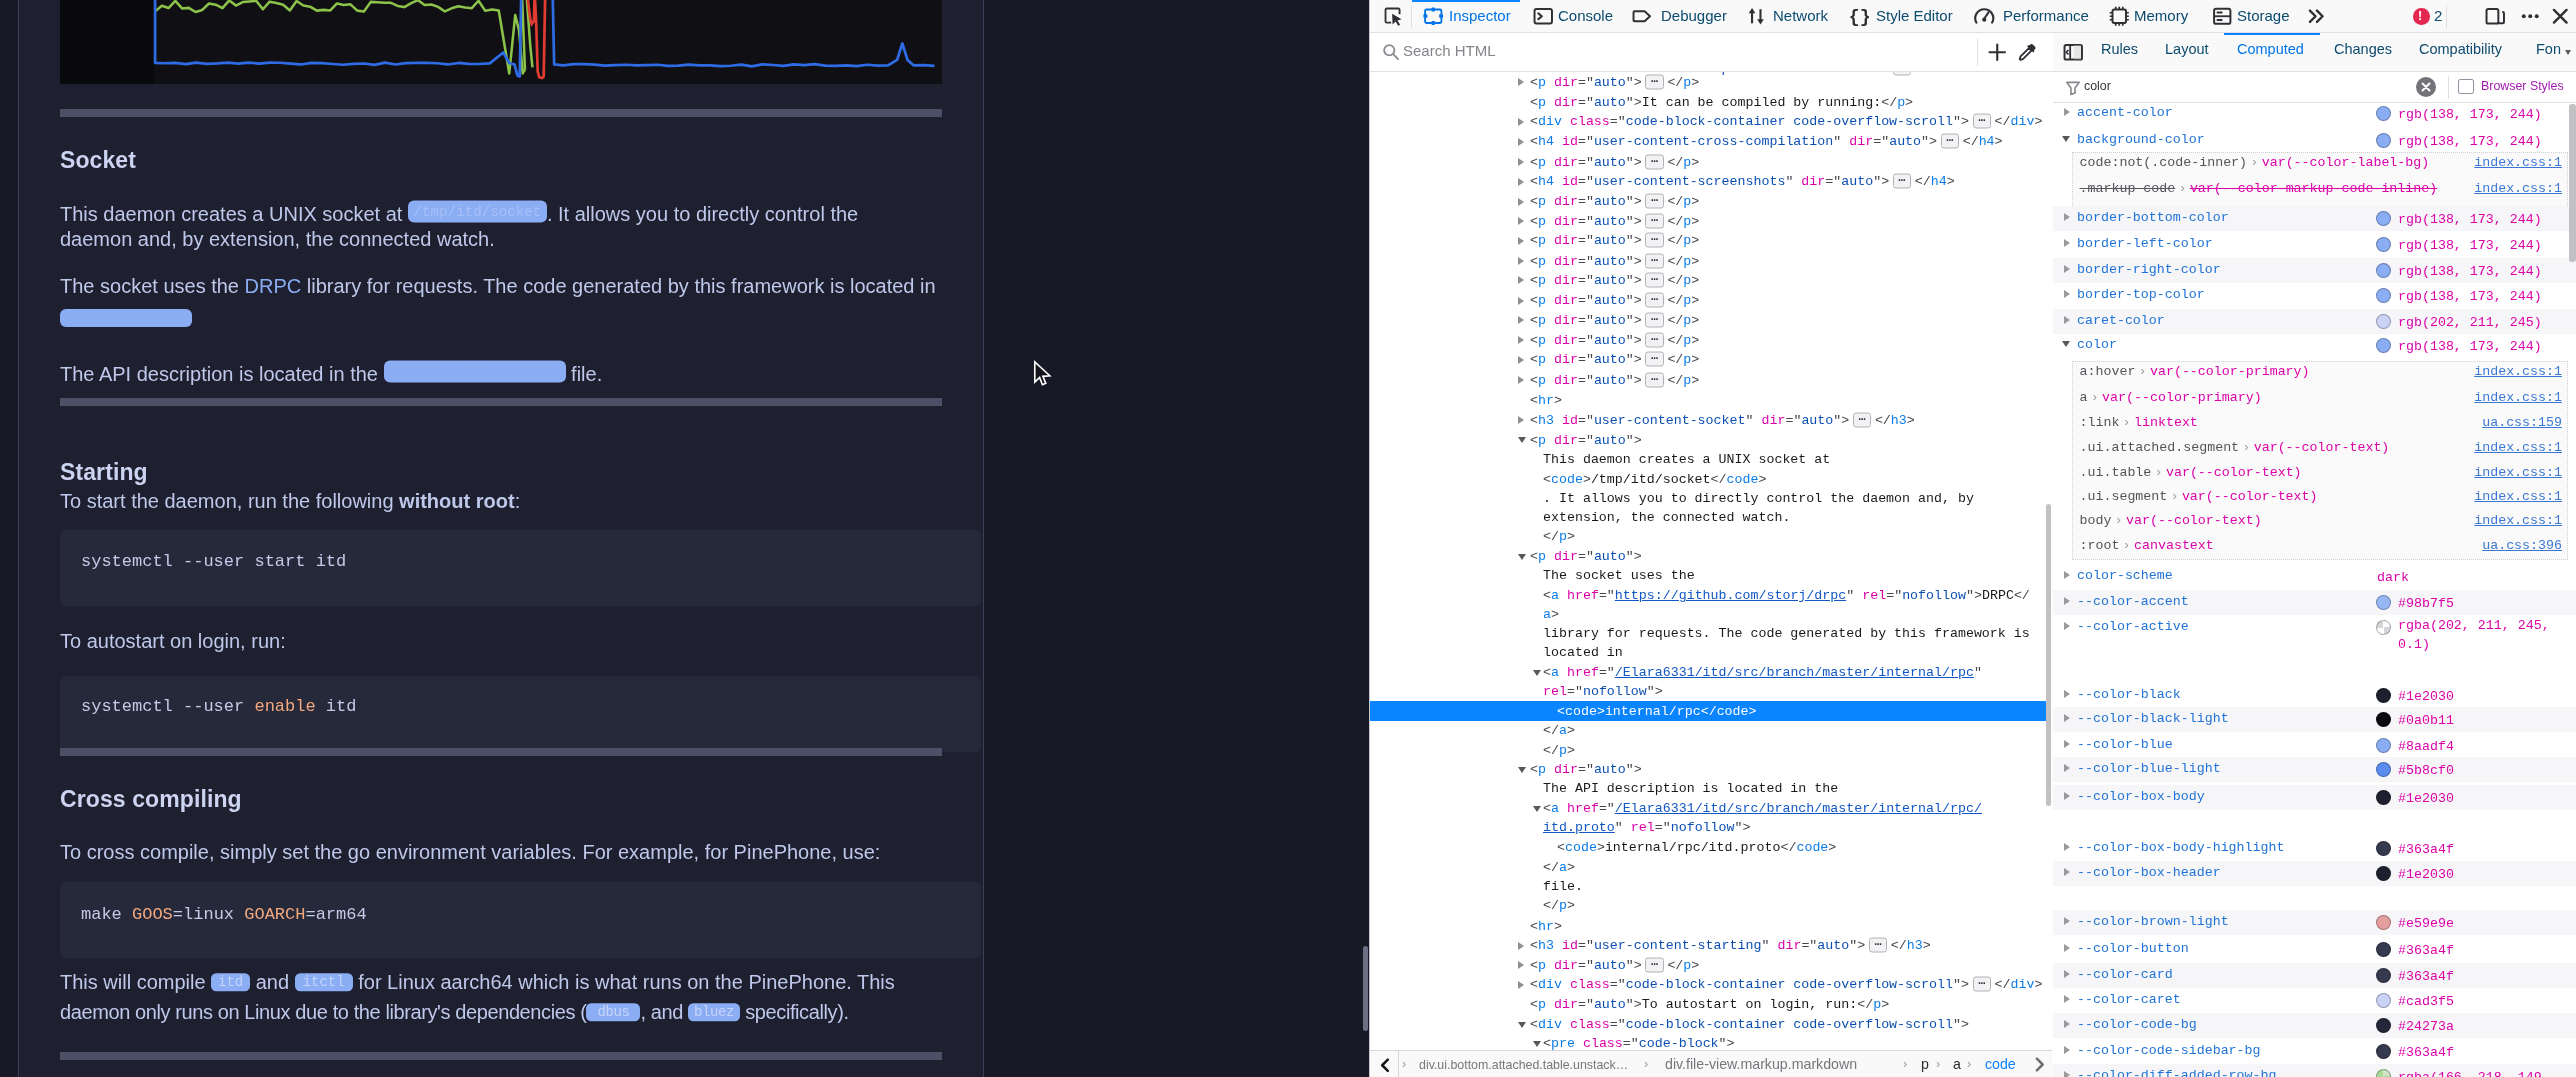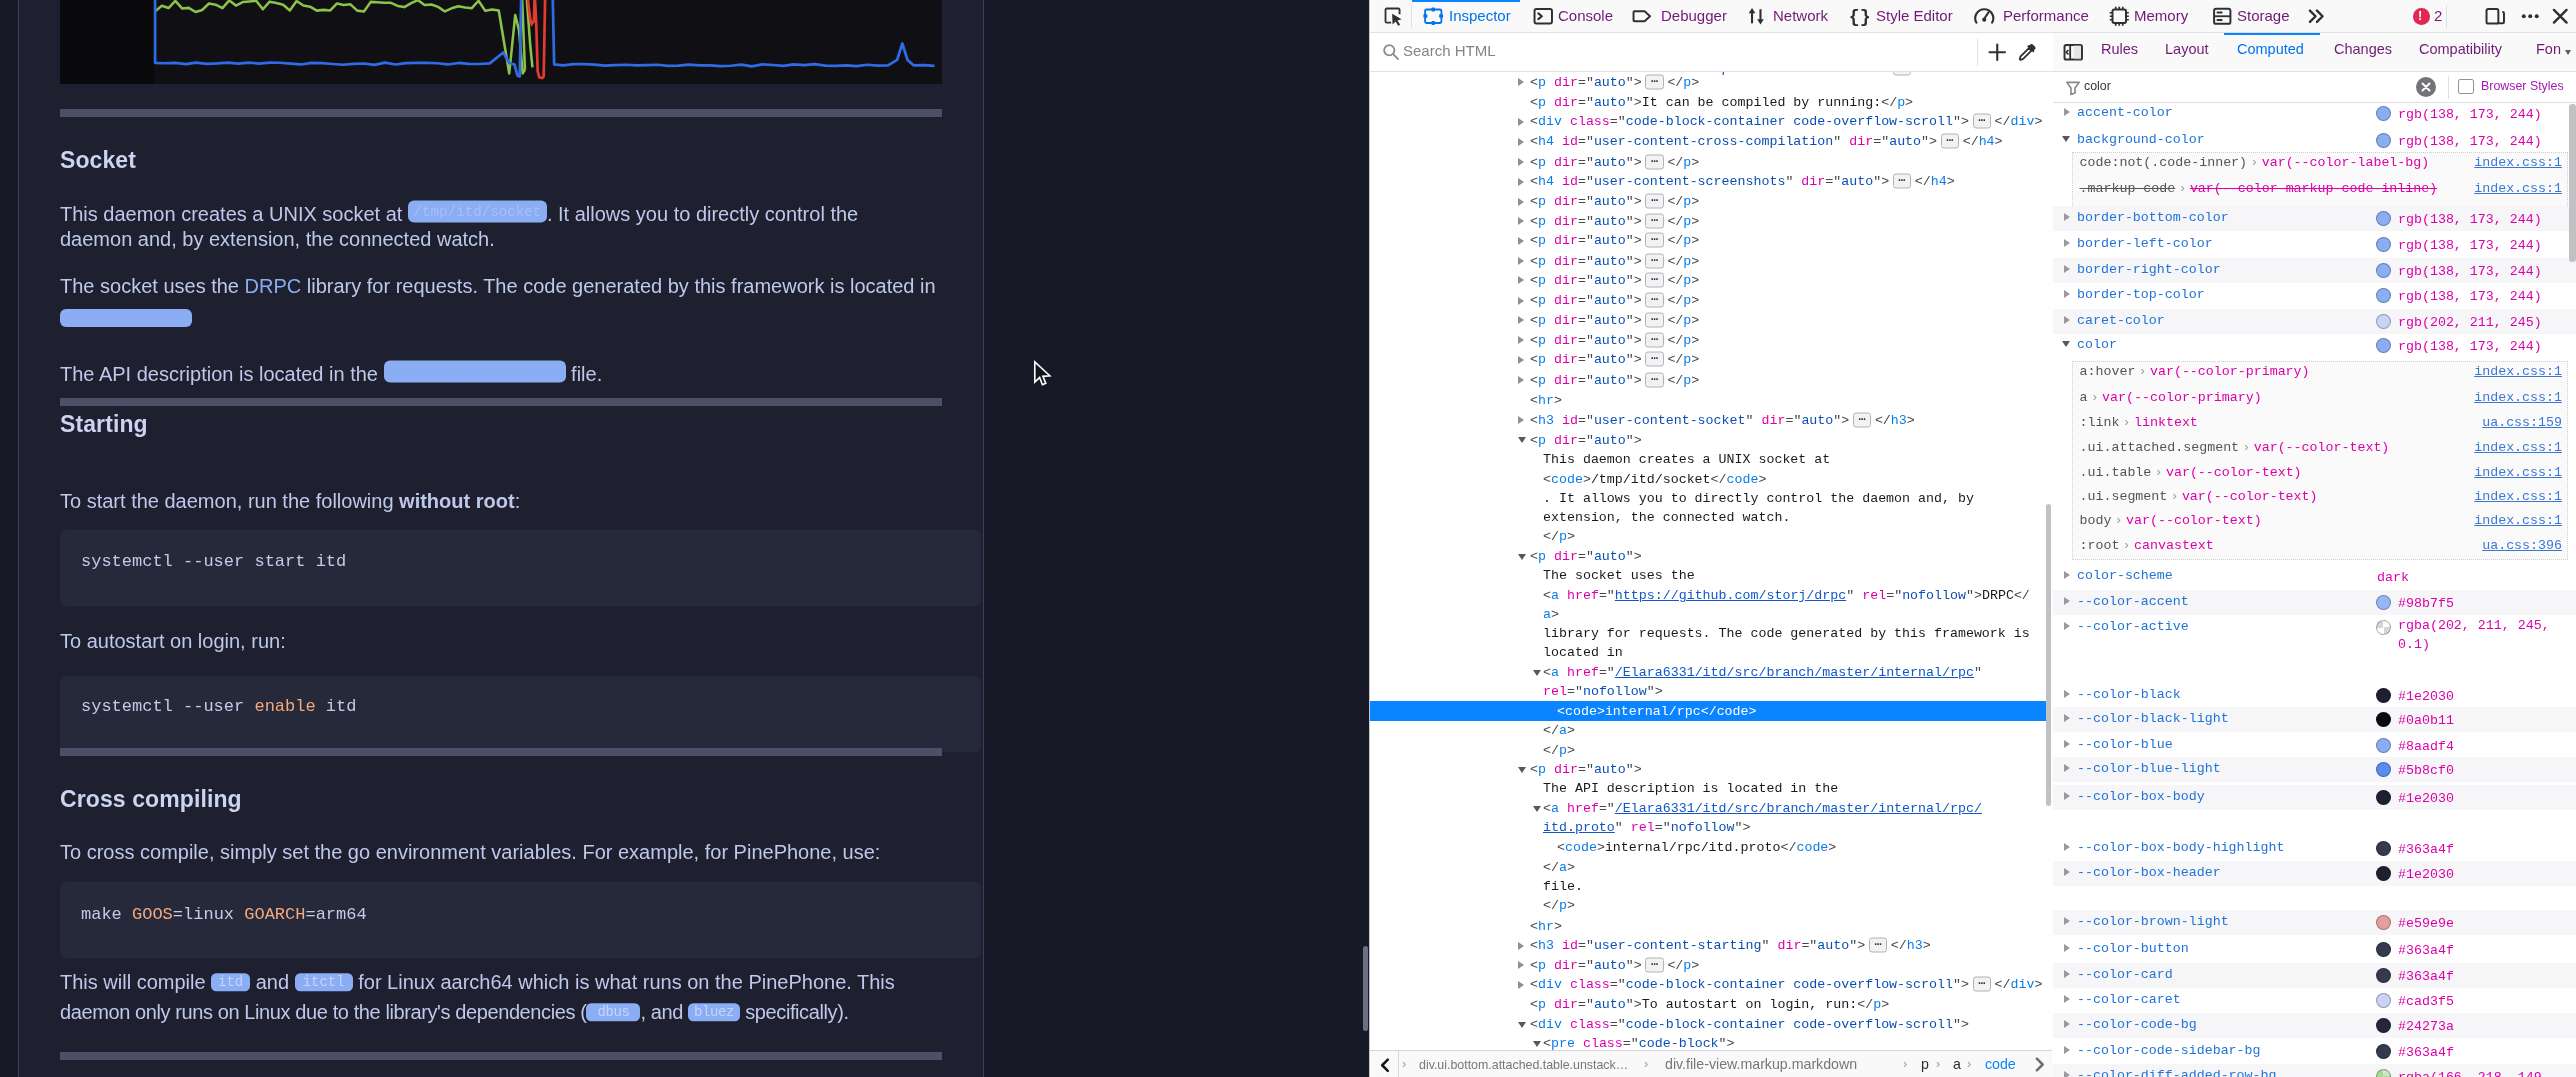--- a/index.html
+++ b/index.html
@@ -17,21 +17,21 @@
 .codeblock { position:absolute; left:60px; width:921px; background:#252939; border-radius:6px; }
 .codeline { position:absolute; left:81px; font-family:"Liberation Mono",monospace; font-size:17px; color:#c3cbe8; white-space:pre; }
 .orange { color:#f5a97f; }
 #pagescroll { position:absolute; left:1363px; top:946px; width:5.2px; height:85px; border-radius:3px; background:#6b7084; }
 
 #dt { position:absolute; left:1369px; top:0; width:1207px; height:1078px; background:#fff; border-left:0.7px solid #c9c9cd; }
 #dtbar1 { position:absolute; left:0; top:0; width:1207px; height:33px; background:#f9f9fa; border-bottom:0.7px solid #e0e0e2; }
 #dtbar2l { position:absolute; left:0; top:33px; width:683px; height:39px; background:#fff; border-bottom:0.7px solid #e0e0e2; }
 #dtbar2r { position:absolute; left:683px; top:33px; width:524px; height:39px; background:#f9f9fa; border-bottom:0.7px solid #e0e0e2; }
 .dticon { position:absolute; top:5.2px; }
-.dtlabel { position:absolute; font-size:15px; color:#701a75; top:6.7px; }
+.dtlabel { position:absolute; font-size:15px; color:#0c4a6e; top:6.7px; }
 .dtlabel.act { color:#0074e8; }
 .tabind { position:absolute; top:0; height:2.2px; background:#0a84ff; }
 .vsep { position:absolute; background:#e0e0e2; width:0.7px; }
 
 #markup { position:absolute; left:0; top:72px; width:682px; height:978px; background:#fff; overflow:hidden; }
 .mline { position:absolute; font-family:"Liberation Mono",monospace; font-size:13.3px; line-height:20px; white-space:pre; }
 .t { color:#0a7ce8; } .n { color:#dd00a9; } .x { color:#1a1a1e; } .pu { color:#46464c; }
 .v { color:#0c4fb3; } .u { color:#1157c6; text-decoration:underline; }
 .sel .t,.sel .n,.sel .x,.sel .u,.sel .pu,.sel .v { color:#fff; }
 .selrow { position:absolute; left:0; width:676px; height:20px; background:#0a84ff; }
@@ -78,21 +78,21 @@
 <path d="M623,-8.0 L628,60.0 L631,90.0 " fill="none" stroke="#8bc34a" stroke-width="3.4"></path>
 <path d="M624,-8.0 L628,25.0 L630,32.0 L633,28.0 L634,-8.0 " fill="none" stroke="#e23c32" stroke-width="3.6"></path>
 <path d="M634,-8.0 L636,30.0 L638,95.0 L640,103.0 L644,104.0 L646,102.0 L648,-8.0 " fill="none" stroke="#e23c32" stroke-width="3.6"></path>
 <path d="M127,-6.0 L127,84.0 L140,84.4 L154,83.9 L168,85.5 L182,83.6 L196,85.1 L210,84.6 L224,83.6 L238,85.0 L252,83.5 L266,84.8 L280,83.6 L294,83.7 L308,84.8 L322,86.0 L336,83.8 L350,84.1 L364,85.4 L378,86.4 L392,85.2 L406,84.7 L420,86.5 L434,83.5 L448,86.1 L462,84.3 L476,83.9 L490,83.8 L504,84.4 L518,86.0 L532,84.0 L546,85.3 L560,85.4 L574,84.6 L592,70.0 L600,84.0 L607,86.0 L611,101.0 L614,102.0 L616,-8.0 " fill="none" stroke="#2e6be5" stroke-width="3.6" stroke-linejoin="round"></path>
 <path d="M658,-8.0 L660,86.0 L672,87.2 L686,85.6 L700,85.6 L714,86.1 L728,87.6 L742,86.8 L756,86.4 L770,87.3 L784,86.9 L798,86.4 L812,87.9 L826,87.6 L840,86.2 L854,87.2 L868,87.1 L882,88.2 L896,87.7 L910,86.3 L924,88.5 L938,85.8 L952,86.7 L966,87.8 L980,85.9 L994,87.0 L1008,85.5 L1022,87.5 L1036,87.8 L1050,87.2 L1064,88.2 L1078,86.4 L1092,87.6 L1106,87.3 L1118,80.0 L1125,58.0 L1132,80.0 L1140,87.2 L1154,86.9 L1168,87.8 " fill="none" stroke="#2e6be5" stroke-width="3.6" stroke-linejoin="round"></path>
 </svg>
       </div>
   <div class="phr" style="top:109px"></div>
   <div class="ph3" style="top:148px">Socket</div>
   <div class="phr" style="top:398px"></div>
-  <div class="ph3" style="top:412px">Starting</div>
+  <div class="ph3" style="top:460px">Starting</div>
   <div class="codeblock" style="top:530px;height:76px"></div>
   <div class="codeline" style="top:552px">systemctl --user start itd</div>
   <div class="codeblock" style="top:676px;height:76px"></div>
   <div class="codeline" style="top:697px">systemctl --user <span class="orange">enable</span> itd</div>
   <div class="phr" style="top:748px"></div>
   <div class="ph3" style="top:787px">Cross compiling</div>
   <div class="codeblock" style="top:882px;height:76px"></div>
   <div class="codeline" style="top:905px">make <span class="orange">GOOS</span>=linux <span class="orange">GOARCH</span>=arm64</div>
   <div class="phr" style="top:1052px"></div>
   <div style="position:absolute;left:60px;top:309px;width:132px;height:18px;background:#8aadf4;border-radius:6px"></div>

